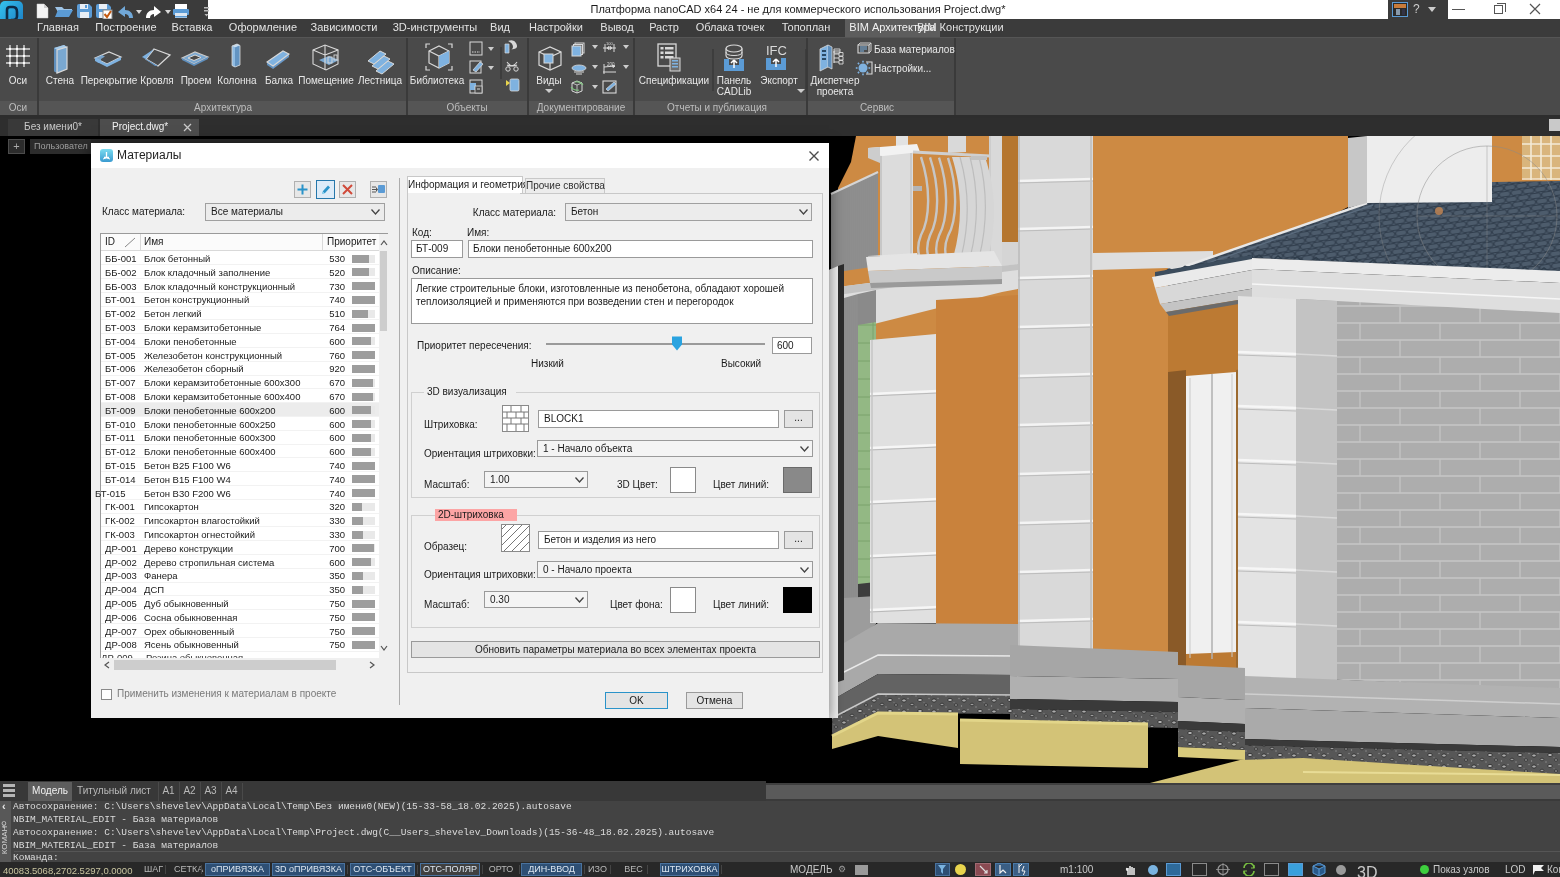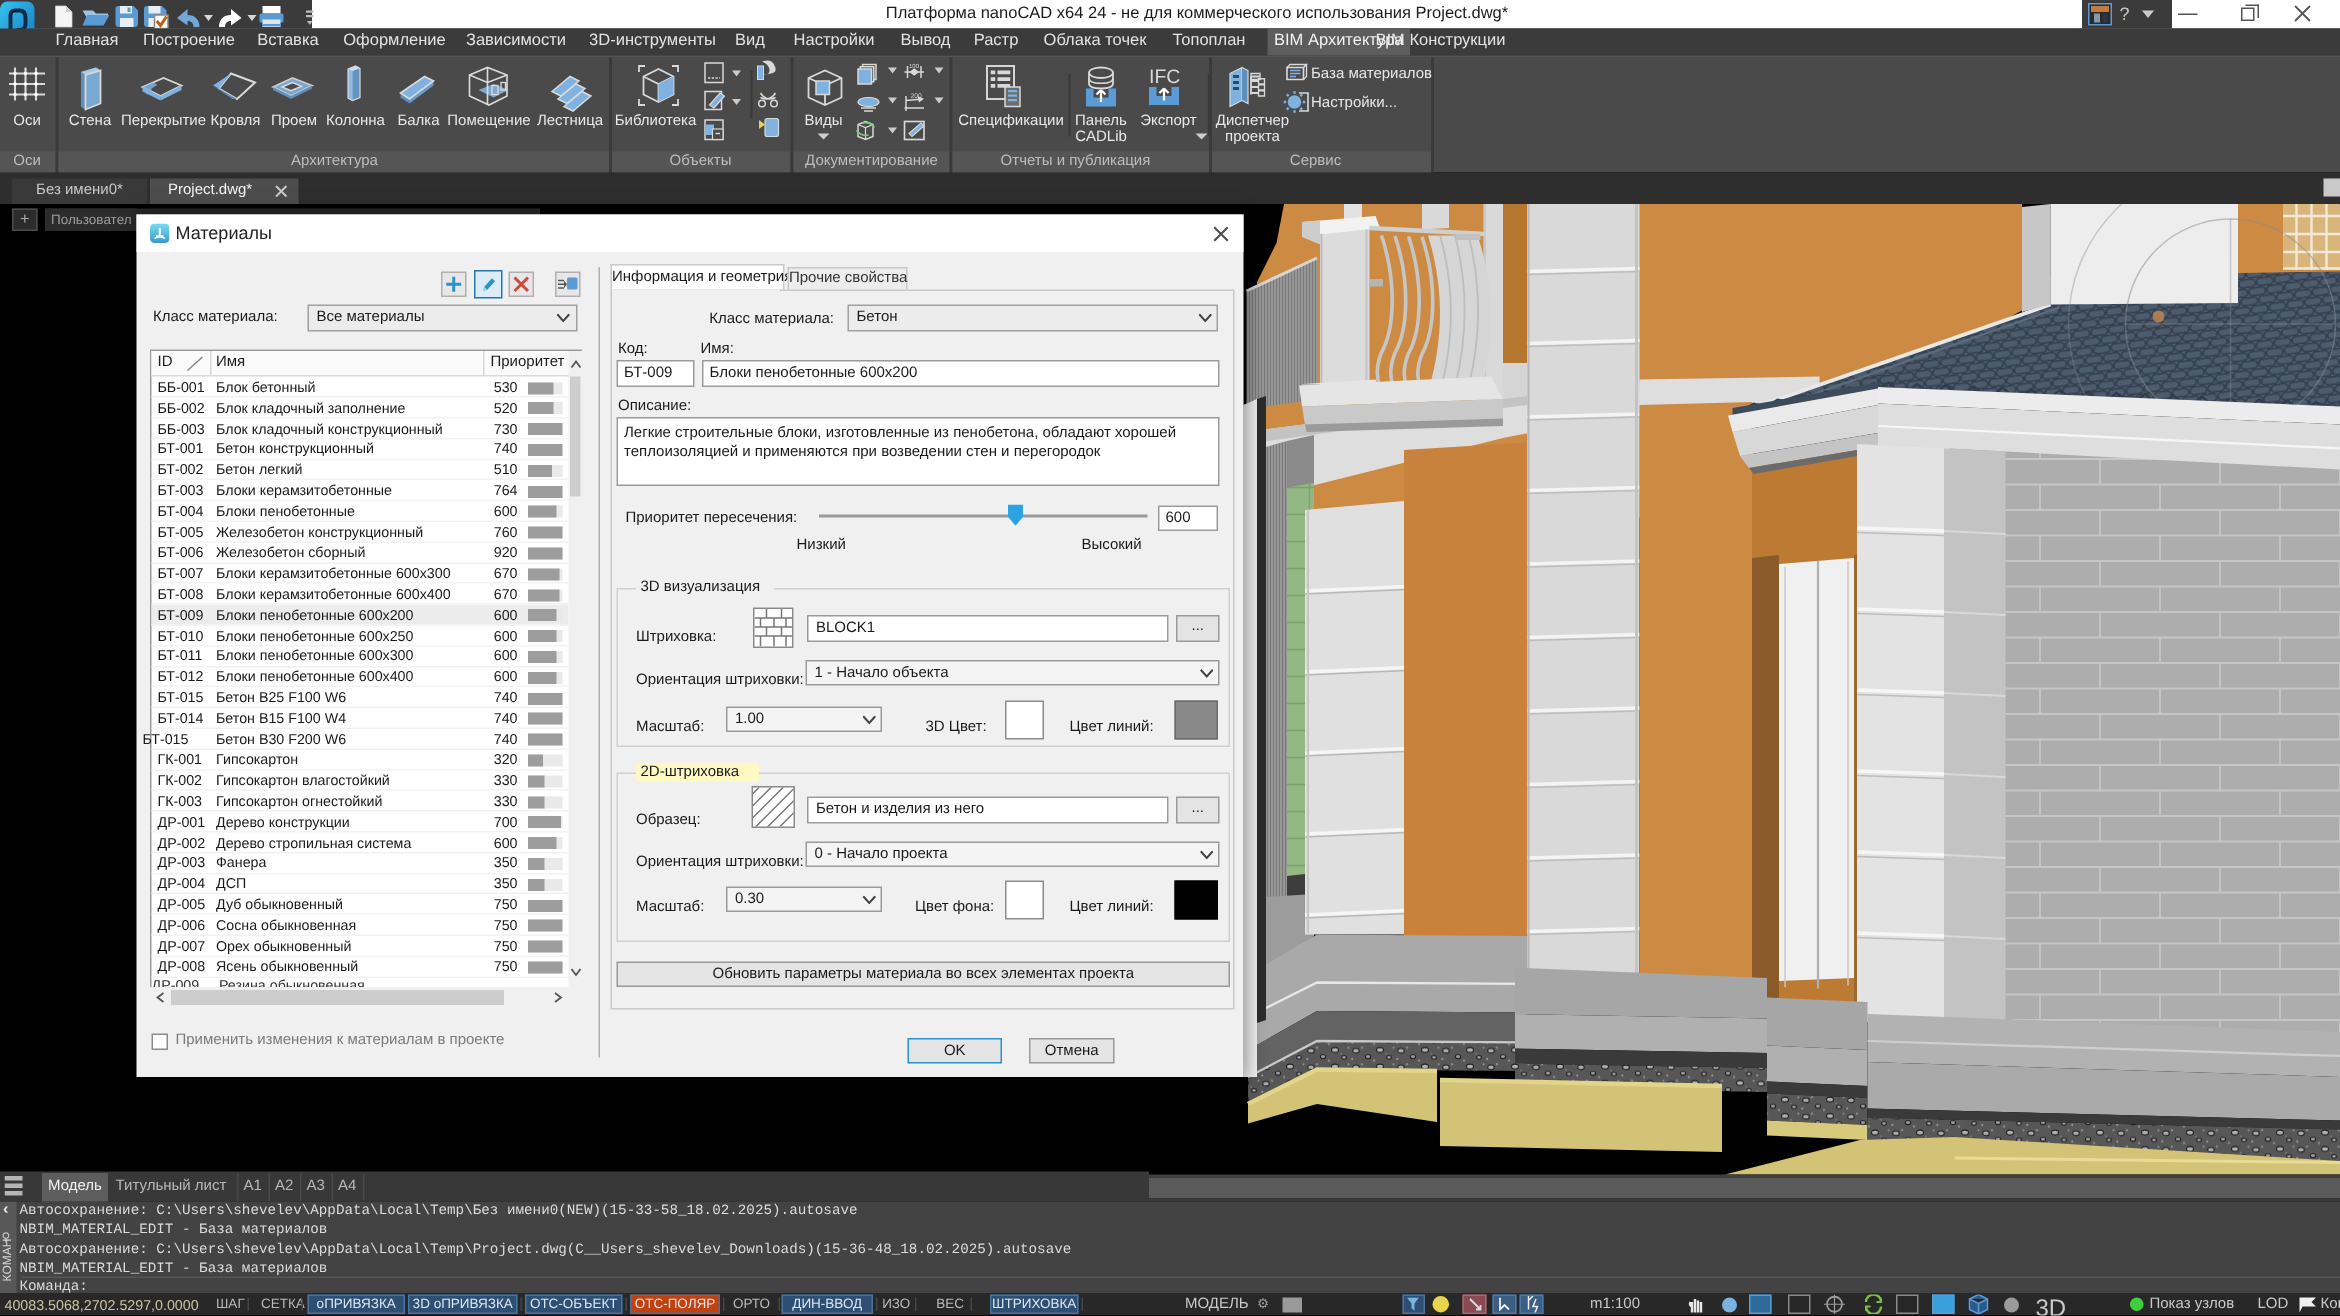--- a/index.html
+++ b/index.html
@@ -839,21 +839,21 @@
 <div class="abs" style="left:333px;top:336px;width:60px;height:13px">Масштаб:</div>
 <div class="abs" style="left:393px;top:328px;width:104px;height:17px;background:#f4f4f4;border:1px solid #9a9a9a;line-height:15px;padding-left:5px">1.00</div>
 <svg class="abs" style="left:484px;top:334px" width="9" height="6">
         <path d="M0.5,0.5 L4.5,5 L8.5,0.5" stroke="#444" stroke-width="1.3" fill="none"></path>
       </svg>
 <div class="abs" style="left:526px;top:336px;width:50px;height:13px;white-space:nowrap">3D Цвет:</div>
 <div class="abs" style="left:579px;top:324px;width:26px;height:26px;background:#fff;border:1px solid #8a8a8a"></div>
 <div class="abs" style="left:622px;top:336px;width:68px;height:13px;white-space:nowrap">Цвет линий:</div>
 <div class="abs" style="left:692px;top:324px;width:29px;height:26px;background:#898989;border:1px solid #6a6a6a"></div>
 <div class="abs" style="left:320px;top:372px;width:409px;height:113px;border:1px solid #d0d0d0"></div>
-<div class="abs" style="left:333px;top:366px;width:82px;height:12px;background:#fef9c3;padding-left:3px">2D-штриховка</div>
+<div class="abs" style="left:344px;top:366px;width:82px;height:12px;background:#fca5a5;padding-left:3px">2D-штриховка</div>
 <div class="abs" style="left:333px;top:398px;width:60px;height:13px">Образец:</div>
 <div class="abs" style="left:410px;top:381px;width:29px;height:28px;background:#fff;border:1px solid #8a8a8a"></div>
 <svg class="abs" style="left:411px;top:382px" width="27" height="26">
         <path d="M-4,8 l12,-12 M-4,16 l20,-20 M-4,24 l28,-28 M0,28 l28,-28 M8,28 l22,-22 M16,28 l14,-14" stroke="#777" stroke-width="1"></path>
       </svg>
 <div class="abs" style="left:447px;top:388px;width:241px;height:18px;background:#fff;border:1px solid #9a9a9a;line-height:16px;padding-left:5px">Бетон и изделия из него</div>
 <div class="abs" style="left:693px;top:388px;width:29px;height:18px;background:#e4e4e4;border:1px solid #9a9a9a;line-height:13px;text-align:center">...</div>
 <div class="abs" style="left:333px;top:426px;width:130px;height:13px;white-space:nowrap">Ориентация штриховки:</div>
 <div class="abs" style="left:446px;top:418px;width:276px;height:17px;background:#f4f4f4;border:1px solid #9a9a9a;line-height:15px;padding-left:5px">0 - Начало проекта</div>
 <svg class="abs" style="left:709px;top:424px" width="9" height="6">
@@ -904,21 +904,21 @@
 <div class="abs" style="left:144px;top:863px;width:19px;height:13px;color:#b9b9b9;font-size:9px;line-height:13px;text-align:center">ШАГ</div>
 <div class="abs" style="left:165px;top:865px;width:1px;height:9px;background:#454545"></div>
 <div class="abs" style="left:174px;top:863px;width:25px;height:13px;color:#b9b9b9;font-size:9px;line-height:13px;text-align:center">СЕТКА</div>
 <div class="abs" style="left:201px;top:865px;width:1px;height:9px;background:#454545"></div>
 <div class="abs" style="left:205px;top:863px;width:65px;height:13px;background:#2e4f74;border:1px solid #49729e;color:#dce6f0;font-size:9px;line-height:11px;text-align:center">оПРИВЯЗКА</div>
 <div class="abs" style="left:272px;top:865px;width:1px;height:9px;background:#454545"></div>
 <div class="abs" style="left:272px;top:863px;width:73px;height:13px;background:#2e4f74;border:1px solid #49729e;color:#dce6f0;font-size:9px;line-height:11px;text-align:center">3D оПРИВЯЗКА</div>
 <div class="abs" style="left:347px;top:865px;width:1px;height:9px;background:#454545"></div>
 <div class="abs" style="left:350px;top:863px;width:65px;height:13px;background:#2e4f74;border:1px solid #49729e;color:#dce6f0;font-size:9px;line-height:11px;text-align:center">ОТС-ОБЪЕКТ</div>
 <div class="abs" style="left:417px;top:865px;width:1px;height:9px;background:#454545"></div>
-<div class="abs" style="left:420px;top:863px;width:60px;height:13px;background:#c2410c;border:1px solid #49729e;color:#dce6f0;font-size:9px;line-height:11px;text-align:center">ОТС-ПОЛЯР</div>
+<div class="abs" style="left:420px;top:863px;width:60px;height:13px;background:#404040;border:1px solid #49729e;color:#dce6f0;font-size:9px;line-height:11px;text-align:center">ОТС-ПОЛЯР</div>
 <div class="abs" style="left:482px;top:865px;width:1px;height:9px;background:#454545"></div>
 <div class="abs" style="left:485px;top:863px;width:32px;height:13px;color:#b9b9b9;font-size:9px;line-height:13px;text-align:center">ОРТО</div>
 <div class="abs" style="left:519px;top:865px;width:1px;height:9px;background:#454545"></div>
 <div class="abs" style="left:521px;top:863px;width:61px;height:13px;background:#2e4f74;border:1px solid #49729e;color:#dce6f0;font-size:9px;line-height:11px;text-align:center">ДИН-ВВОД</div>
 <div class="abs" style="left:584px;top:865px;width:1px;height:9px;background:#454545"></div>
 <div class="abs" style="left:587px;top:863px;width:21px;height:13px;color:#b9b9b9;font-size:9px;line-height:13px;text-align:center">ИЗО</div>
 <div class="abs" style="left:610px;top:865px;width:1px;height:9px;background:#454545"></div>
 <div class="abs" style="left:622px;top:863px;width:23px;height:13px;color:#b9b9b9;font-size:9px;line-height:13px;text-align:center">ВЕС</div>
 <div class="abs" style="left:647px;top:865px;width:1px;height:9px;background:#454545"></div>
 <div class="abs" style="left:660px;top:863px;width:59px;height:13px;background:#2e4f74;border:1px solid #49729e;color:#dce6f0;font-size:9px;line-height:11px;text-align:center">ШТРИХОВКА</div>

